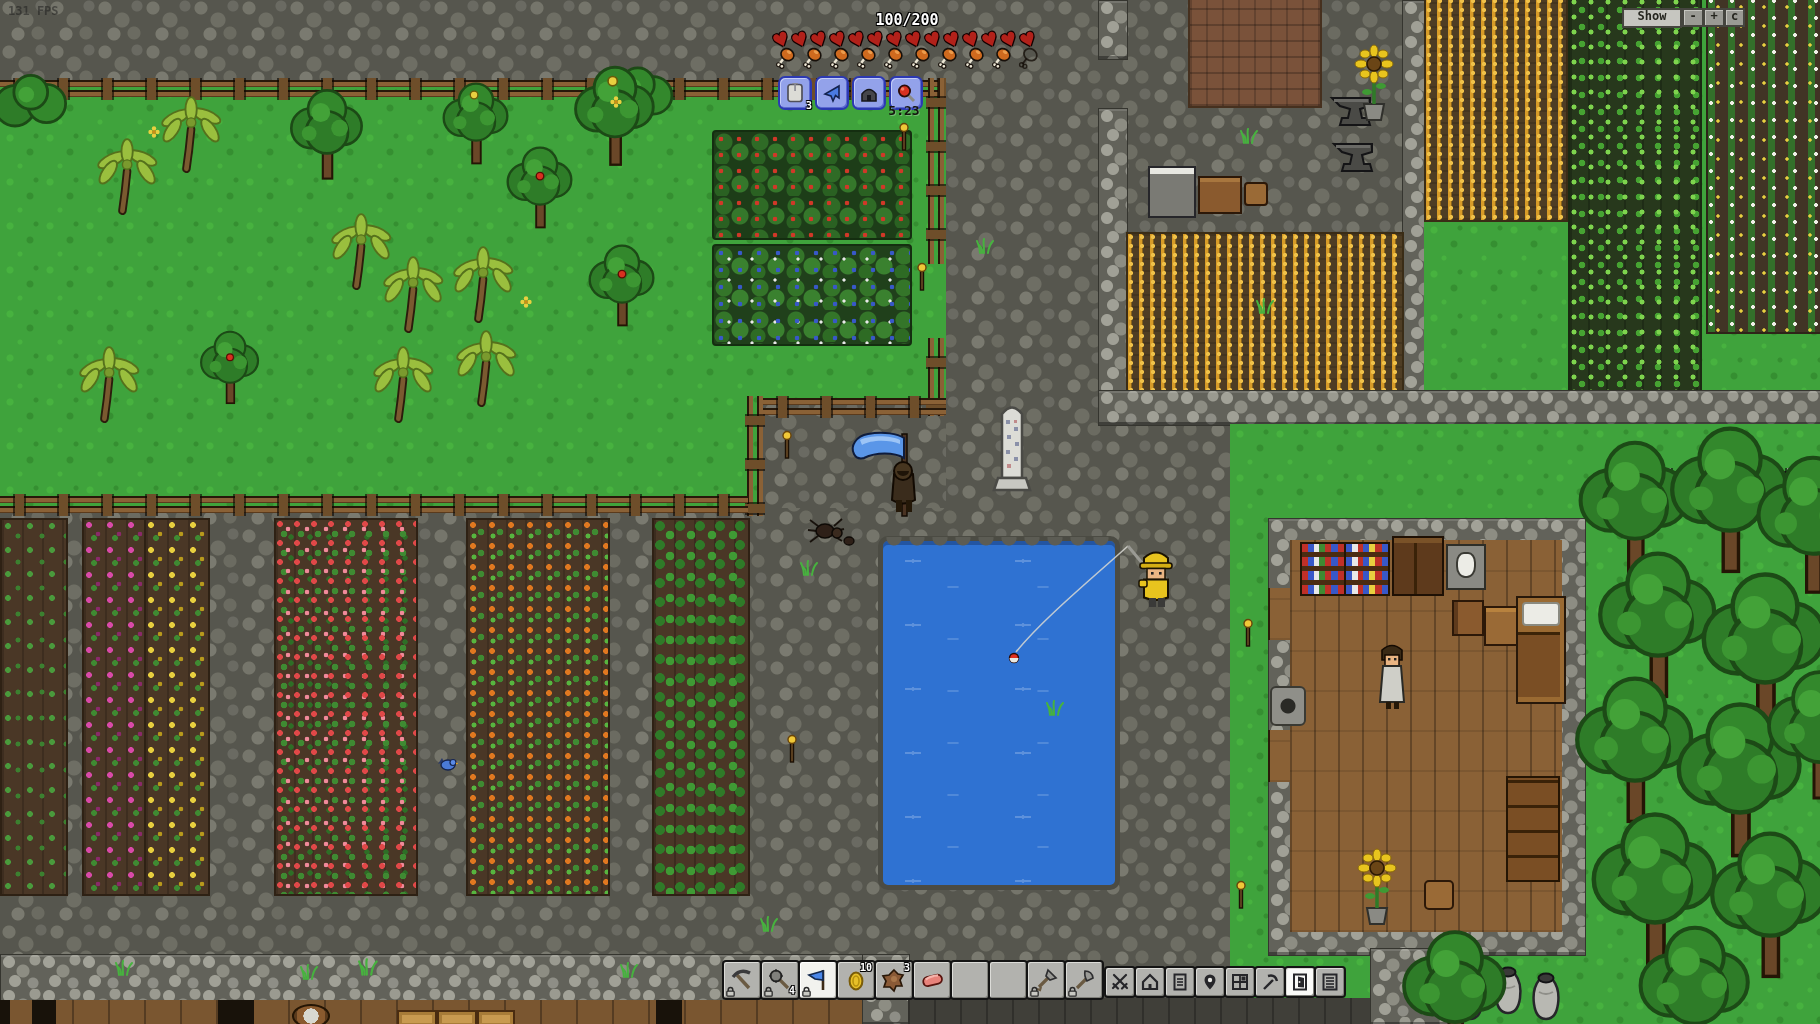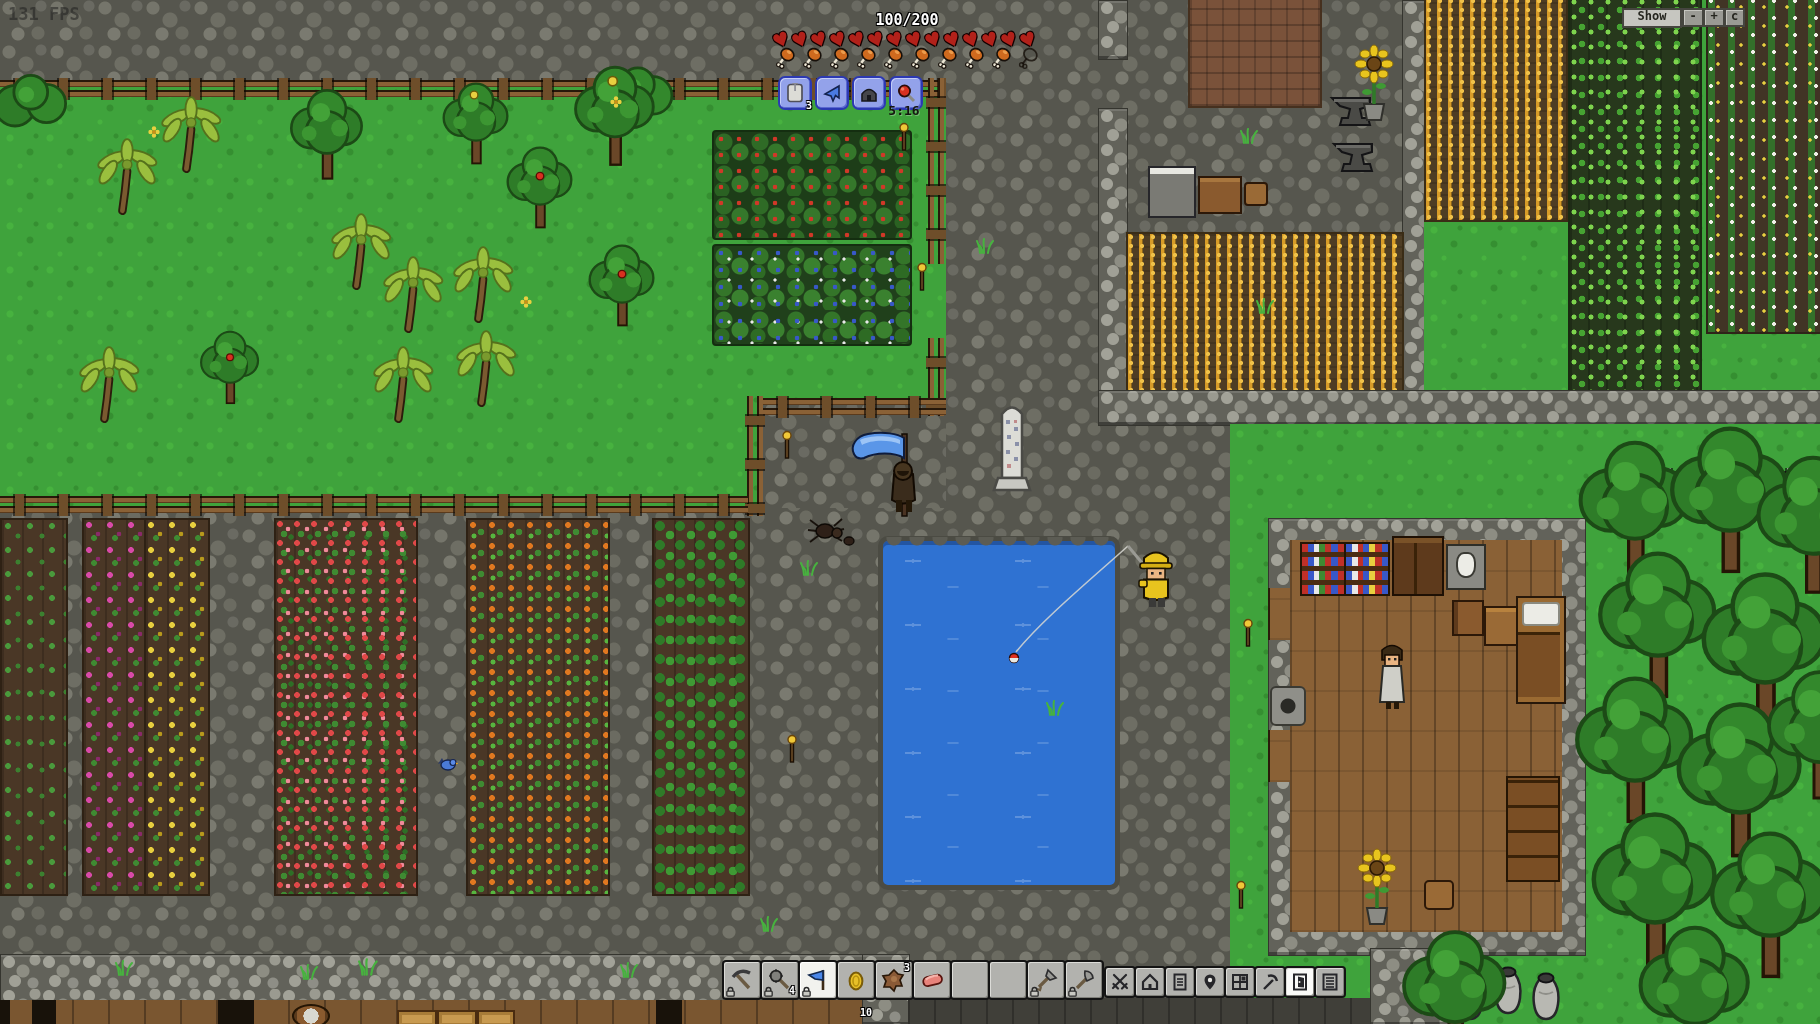--- a/index.html
+++ b/index.html
@@ -680,21 +680,21 @@
   <svg class="abs" style="left:148px;top:126px;" width="12" height="12">
       <use href="#flower" width="12" height="12"></use>
     </svg>
   <svg class="abs" style="left:436px;top:756px;" width="22" height="16" viewBox="0 0 22 16">
     <path d="M2 8 L8 6 L6 2 Z" fill="#2a3a6a"></path>
     <ellipse cx="12" cy="9" rx="7" ry="5" fill="#4a7ad8" stroke="#16244e" stroke-width="1.4"></ellipse>
     <circle cx="17" cy="6.5" r="3" fill="#5a8ae8" stroke="#16244e" stroke-width="1.2"></circle>
     <path d="M20 6.5 l2.5 1 l-2.5 1 Z" fill="#e0a020"></path>
   </svg>
 
-  <div class="abs px" style="left:8px;top:4px;font-size:17px;color:rgba(25,25,25,.5);z-index:60;">131 FPS</div>
+  <div class="abs px" style="left:8px;top:4px;font-size:12px;color:rgba(25,25,25,.5);z-index:60;">131 FPS</div>
 
   <div class="abs px outline-w" style="left:772px;top:11px;width:270px;text-align:center;font-size:15px;z-index:60;">100/200</div>
 
   <div class="abs hud-hearts" style="left:774px;top:29px;z-index:60;">
     <span class="heart">♥</span>
   <span class="heart">♥</span>
       <span class="heart">♥</span>
       <span class="heart">♥</span>
       <span class="heart">♥</span>
       <span class="heart">♥</span>
@@ -761,21 +761,21 @@
     <svg width="22" height="22">
         <use href="#g-home" width="22" height="22"></use>
       </svg>
   </div>
   <div class="bbtn" style="left:889px;top:76px;z-index:60;">
     <svg width="22" height="22">
         <use href="#g-zoom" width="22" height="22"></use>
       </svg>
   </div>
 
-  <div class="abs px" style="left:882px;top:103px;width:44px;text-align:center;font-size:13px;color:#15150f;text-shadow:1px 1px 0 rgba(255,255,255,.28);z-index:60;">5:16</div>
+  <div class="abs px" style="left:882px;top:103px;width:44px;text-align:center;font-size:13px;color:#15150f;text-shadow:1px 1px 0 rgba(255,255,255,.28);z-index:60;">5:23</div>
 
   <div class="greybtn" style="left:1622px;top:8px;width:56px;height:16px;background:#c6c6c0;z-index:60;">Show</div>
   <div class="greybtn" style="left:1682px;top:8px;width:18px;height:15px;z-index:60;">-</div>
   <div class="greybtn" style="left:1703px;top:8px;width:18px;height:15px;z-index:60;">+</div>
   <div class="greybtn" style="left:1724px;top:8px;width:17px;height:15px;z-index:60;">c</div>
 
   <div>
     <div class="slot" style="left:722px;top:960px;z-index:60;">
       <svg class="item" width="26" height="26">
           <use href="#it-pick" width="26" height="26"></use>
@@ -798,21 +798,21 @@
           <use href="#it-flag" width="26" height="26"></use>
         </svg>
       <svg class="lock" width="11" height="11">
           <use href="#lock" width="11" height="11"></use>
         </svg>
     </div>
     <div class="slot" style="left:836px;top:960px;z-index:60;">
       <svg class="item" width="26" height="26">
           <use href="#it-coin" width="26" height="26"></use>
         </svg>
-      <span class="cnt px outline-w" style="right:2px;top:1px;margin-top:45px;">10</span>
+      <span class="cnt px outline-w" style="right:2px;top:1px;">10</span>
     </div>
     <div class="slot" style="left:874px;top:960px;z-index:60;">
       <svg class="item" width="26" height="26">
           <use href="#it-hide" width="26" height="26"></use>
         </svg>
       <span class="cnt px outline-w" style="right:2px;top:1px;">3</span>
     </div>
     <div class="slot" style="left:912px;top:960px;z-index:60;">
       <svg class="item" width="26" height="26">
           <use href="#it-meat" width="26" height="26"></use>

